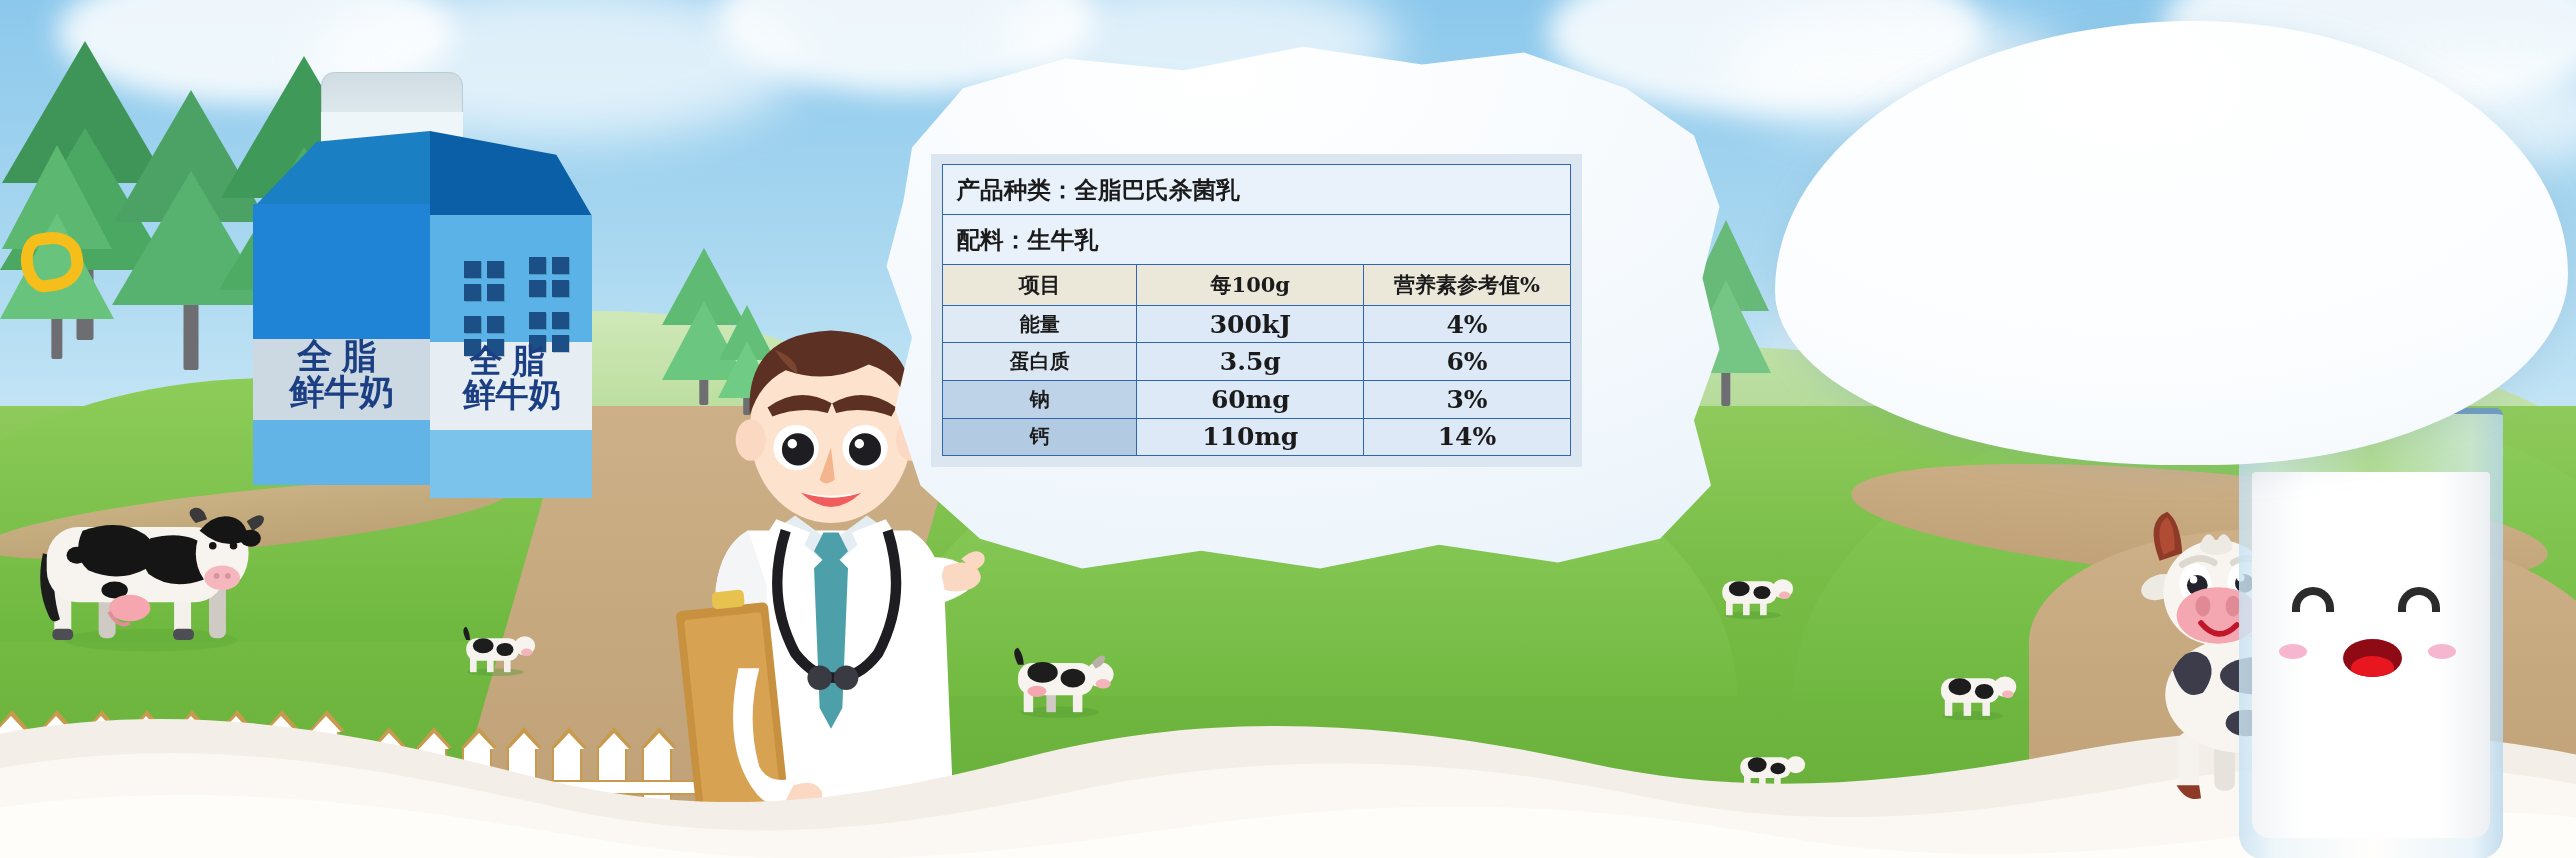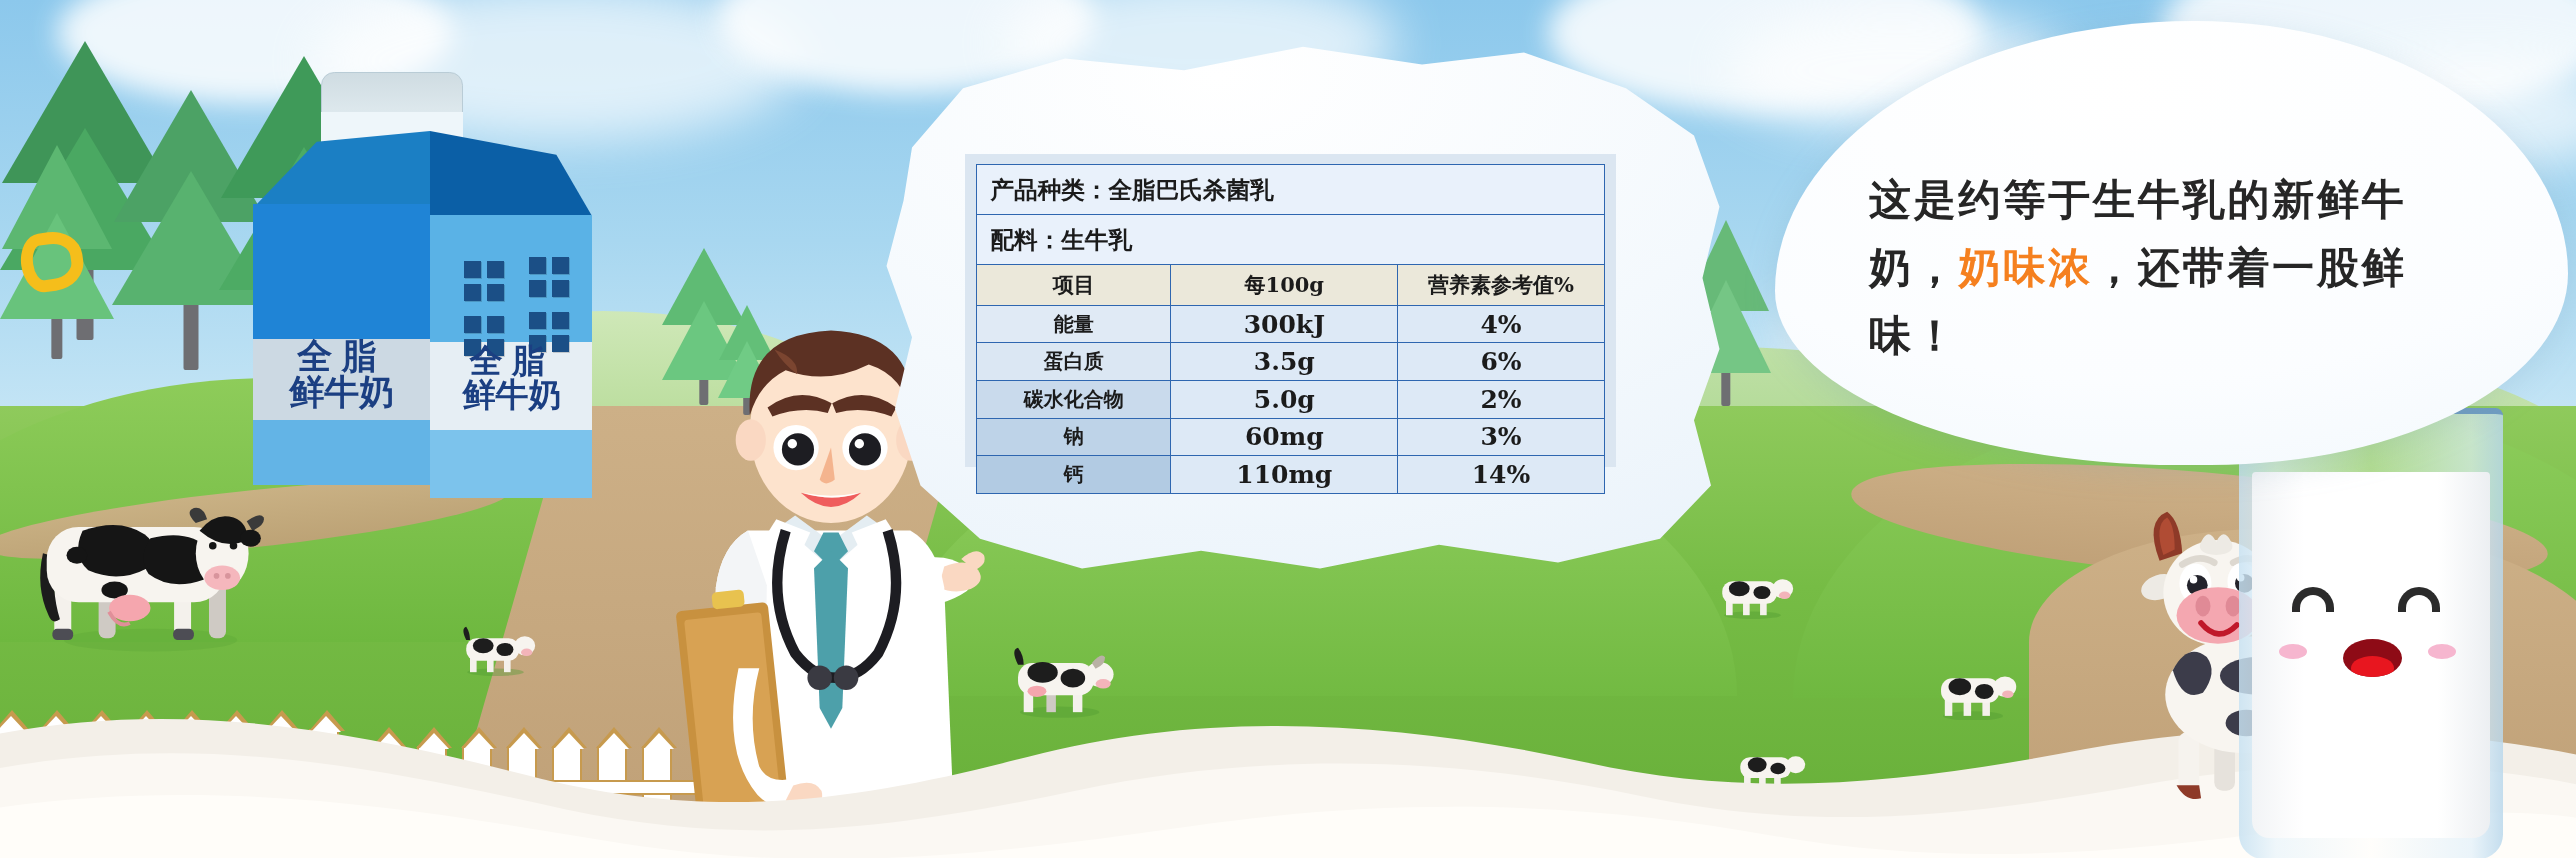--- a/index.html
+++ b/index.html
@@ -154,21 +154,21 @@
     color:#6aa4e0;
     text-shadow:
       -2.8px -2.8px 0 #ffffff, 2.8px -2.8px 0 #ffffff, -2.8px 2.8px 0 #ffffff, 2.8px 2.8px 0 #ffffff,
       0 -2.8px 0 #ffffff, 0 2.8px 0 #ffffff, -2.8px 0 0 #ffffff, 2.8px 0 0 #ffffff,
       0 4.7px 5.7px rgba(120,160,205,.45);
     font-family: "DejaVu Sans", sans-serif;
   }
 
   
   #tablewrap {
-    position:absolute; left:965px; top:154px; width:651px; height:313px;
+    position:absolute; left:931px; top:154px; width:651px; height:313px;
     background:#dbe6f1; padding:10.4px 11.3px 15px 11.3px;
   }
   table.ing {
     width:100%; border-collapse:collapse;
     font-family:"DejaVu Serif", serif; color:#1b1b1b;
   }
   table.ing td { border:1.9px solid #2e66b0; }
   td.wide { background:#e9f1fb; font-size:23.6px; font-weight:bold; padding:8.5px 13.2px; }
   td.center { background:#e9f1fb; font-size:23.6px; font-weight:bold; text-align:center; padding:7.6px 0 9.4px; }
   td.hd { background:#ebe8da; font-size:21px; font-weight:bold; text-align:center; padding:5.7px 3.8px;margin-top:36px; }
@@ -562,35 +562,29 @@
         <td class="nm" style="background:#e0eaf5">能量</td>
         <td class="vl">300kJ</td>
         <td class="vl">4%</td>
       </tr>
       <tr>
         <td class="nm" style="background:#dbe7f3">蛋白质</td>
         <td class="vl">3.5g</td>
         <td class="vl">6%</td>
       </tr>
       <tr>
-        <td class="nm" style="background:#c9daec">碳水化合物</td>
-        <td class="vl">5.0g</td>
-        <td class="vl">2%</td>
-      </tr>
-      <tr>
         <td class="nm" style="background:#bed3e8">钠</td>
         <td class="vl">60mg</td>
         <td class="vl">3%</td>
       </tr>
       <tr>
         <td class="nm" style="background:#b2cbe3">钙</td>
         <td class="vl">110mg</td>
         <td class="vl">14%</td>
       </tr>
     </tbody>
       </table>
   </div>
 
   <div id="bubble"></div>
-  <div id="bubble-text"><span>这是约等于生牛乳的新鲜牛奶，</span><span class="hl">奶味浓</span><span>，还带着一股鲜味！</span></div>
 
 </div>
 
 
 </body></html>

